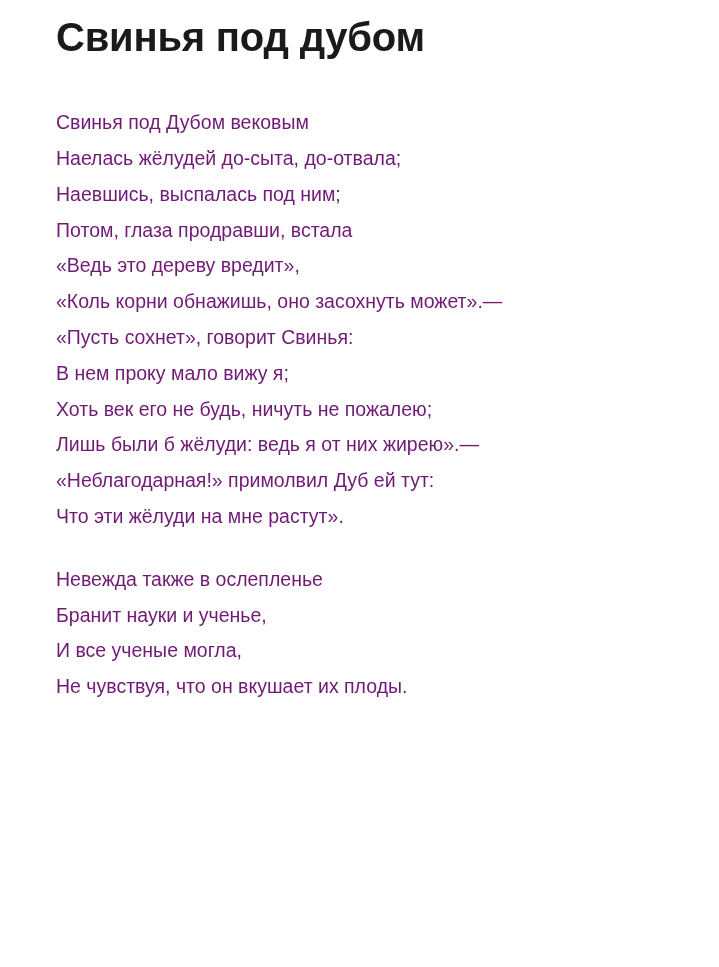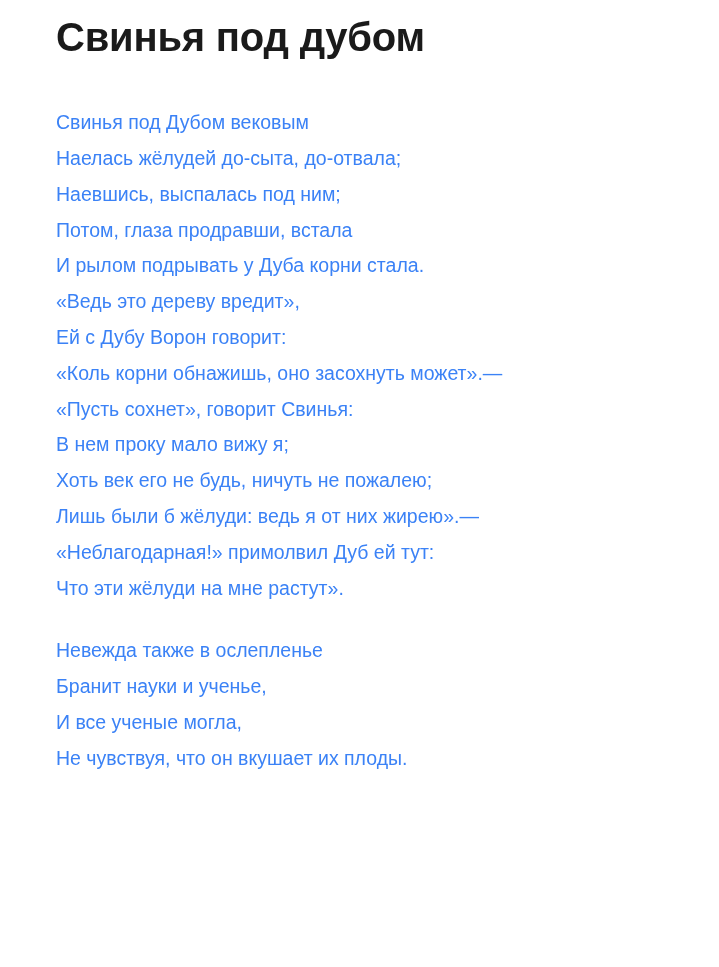--- a/index.html
+++ b/index.html
@@ -25,21 +25,21 @@
     font-size: 40px;
     line-height: 1.18;
     font-weight: bold;
     color: #1a1a1a;
     letter-spacing: -0.2px;
     margin: 0 0 44px 0;
   }
   .poem-body {
     font-size: 19.5px;
     line-height: 35.8px;
-    color: #3b82f6;
+    color: #701a75;
     font-weight: normal;
   }
   .stanza {
     margin: 0;
   }
   .stanza + .stanza {
     margin-top: 27px;
   }
   .poem-line {
     white-space: pre;
@@ -49,23 +49,21 @@
 <body>
 
 <div class="page">
   <h1 class="poem-title">Свинья под дубом</h1>
   <div class="poem-body">
     <div class="stanza">
       <div class="poem-line">Свинья под Дубом вековым</div>
       <div class="poem-line">Наелась жёлудей до-сыта, до-отвала;</div>
       <div class="poem-line">Наевшись, выспалась под ним;</div>
       <div class="poem-line">Потом, глаза продравши, встала</div>
-      <div class="poem-line">И рылом подрывать у Дуба корни стала.</div>
       <div class="poem-line">«Ведь это дереву вредит»,</div>
-      <div class="poem-line">Ей с Дубу Ворон говорит:</div>
       <div class="poem-line">«Коль корни обнажишь, оно засохнуть может».—</div>
       <div class="poem-line">«Пусть сохнет», говорит Свинья:</div>
       <div class="poem-line">В нем проку мало вижу я;</div>
       <div class="poem-line">Хоть век его не будь, ничуть не пожалею;</div>
       <div class="poem-line">Лишь были б жёлуди: ведь я от них жирею».—</div>
       <div class="poem-line">«Неблагодарная!» примолвил Дуб ей тут:</div>
       <div class="poem-line">Что эти жёлуди на мне растут».</div>
     </div>
     <div class="stanza">
       <div class="poem-line">Невежда также в ослепленье</div>

